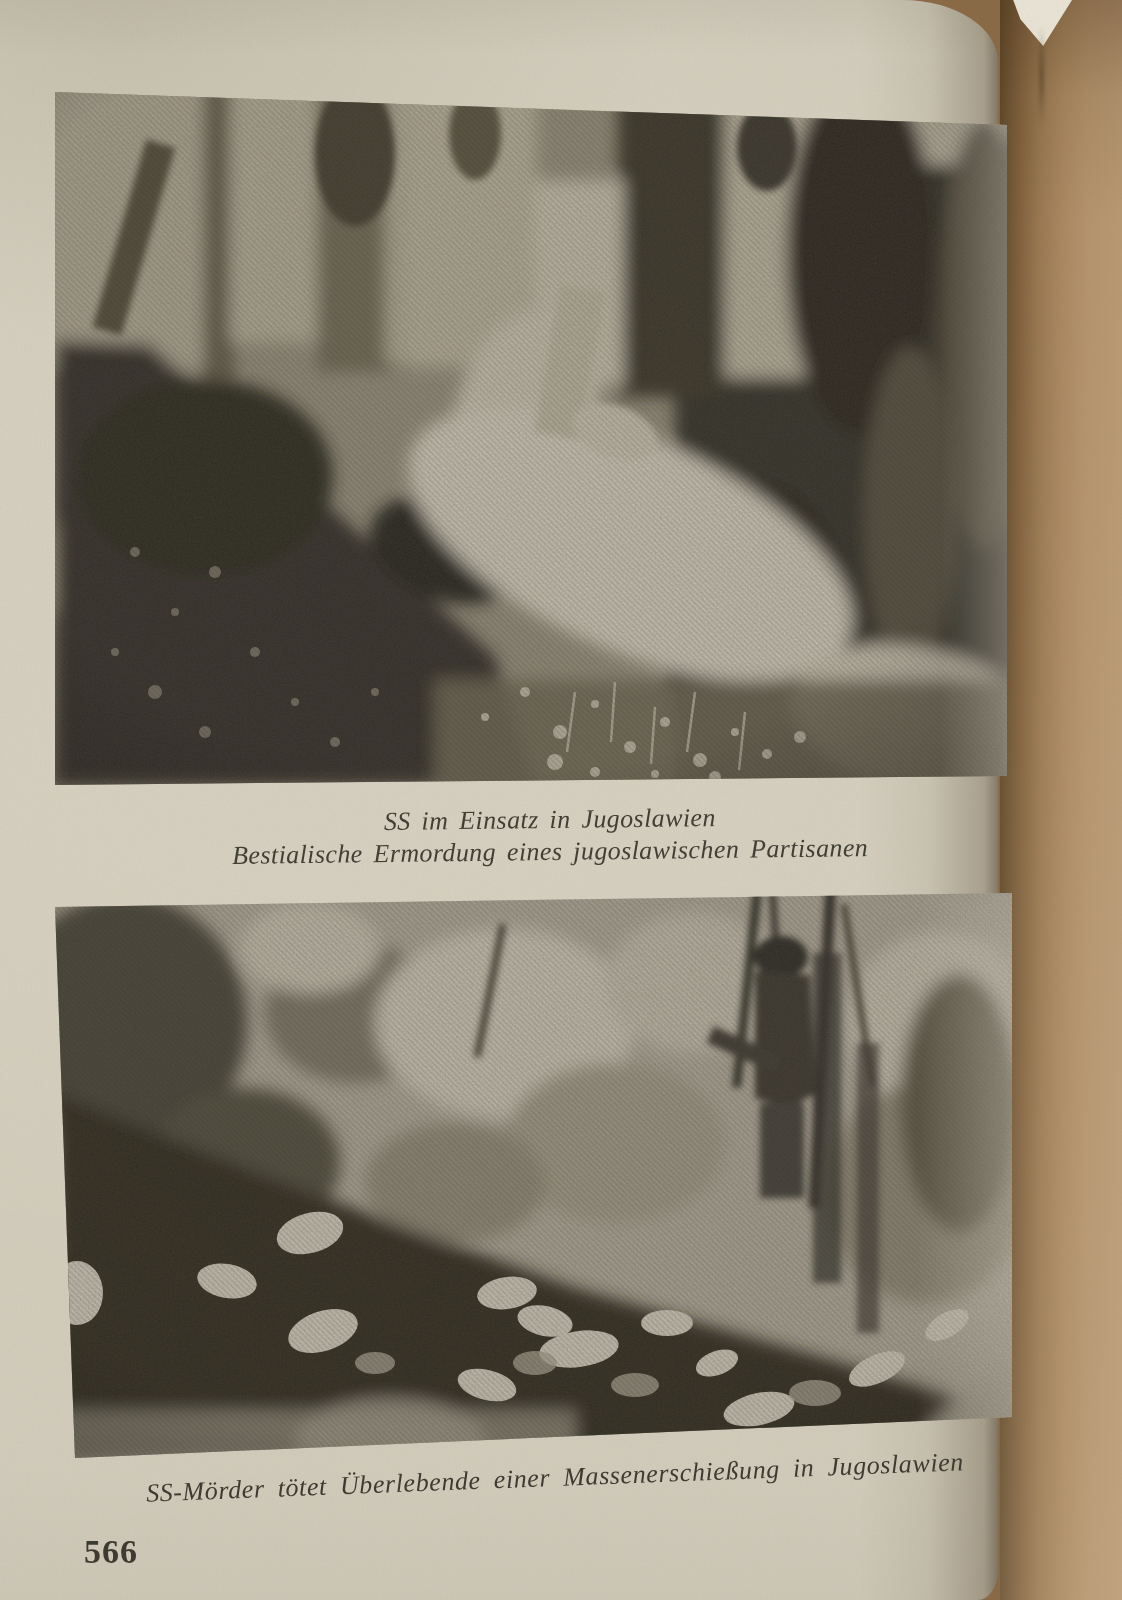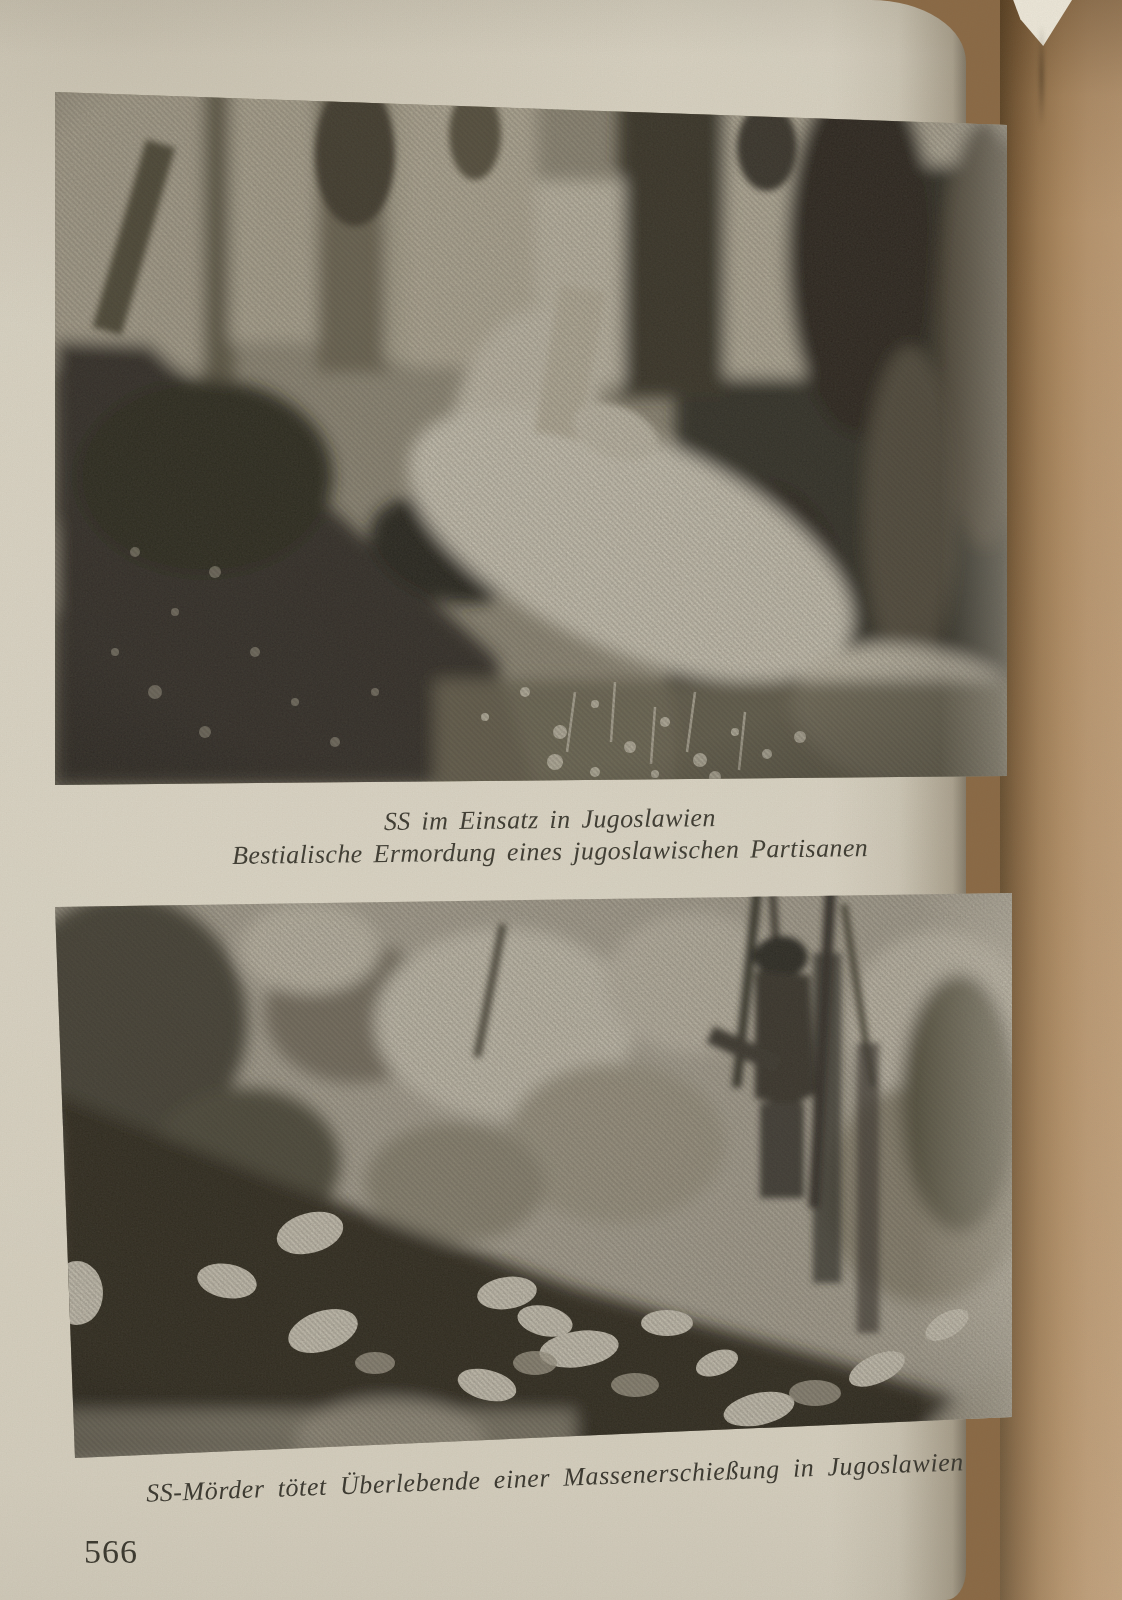--- a/index.html
+++ b/index.html
@@ -40,20 +40,21 @@
     left: 0; top: 0;
     width: 966px; height: 1600px;
     z-index: 3;
     border-top-right-radius: 95px 62px;
     border-bottom-right-radius: 20px 30px;
     background:
       radial-gradient(900px 500px at 12% 2%, rgba(118,106,84,0.14), rgba(118,106,84,0) 60%),
       radial-gradient(1500px 1100px at 34% 38%, rgba(255,255,248,0.07), rgba(255,255,248,0) 70%),
       linear-gradient(90deg, rgba(0,0,0,0) 86%, rgba(97,84,60,0.10) 93%, rgba(92,78,54,0.38) 98.6%, rgba(56,44,26,0.55) 100%),
       linear-gradient(180deg, #cdc7b7 0%, #d8d2c2 3.5%, #d9d3c3 60%, #d6d0c0 92%, #d1cbbb 100%);
+    padding-left: 32px;
   }
 
   
   .gutter-crease {
     position: absolute;
     left: 1038px; top: 24px;
     width: 7px; height: 150px;
     z-index: 4;
     background: radial-gradient(50% 50% at 50% 35%, rgba(34,24,10,0.65), rgba(34,24,10,0) 72%);
     filter: blur(2px);
@@ -105,21 +106,21 @@
     letter-spacing: 0.6px;
     word-spacing: 6px;
     color: #37352d;
     transform: rotate(-2.2deg);
   }
 
   .page-number {
     position: absolute;
     left: 84px; top: 1533px;
     z-index: 6;
-    font-weight: normal;
+    font-weight: bold;
     font-size: 34px;
     letter-spacing: 1px;
     color: #37352c;
   }
 
   
   .paper-noise {
     position: absolute;
     left: 0; top: 0;
     width: 1122px; height: 1600px;

